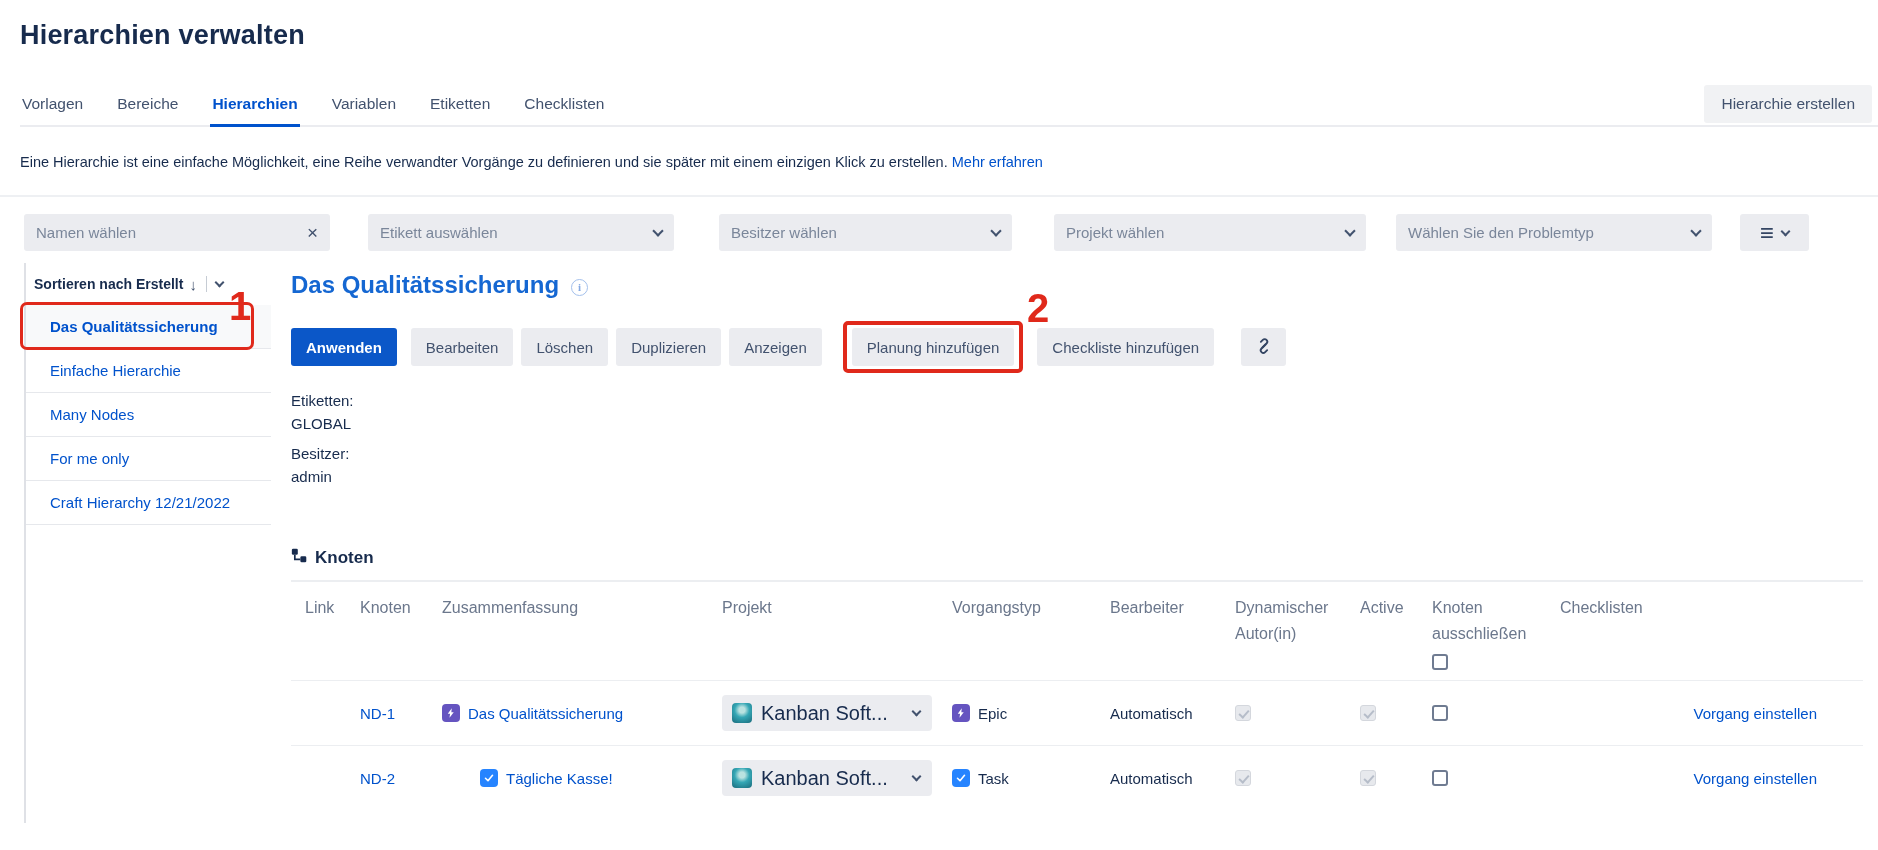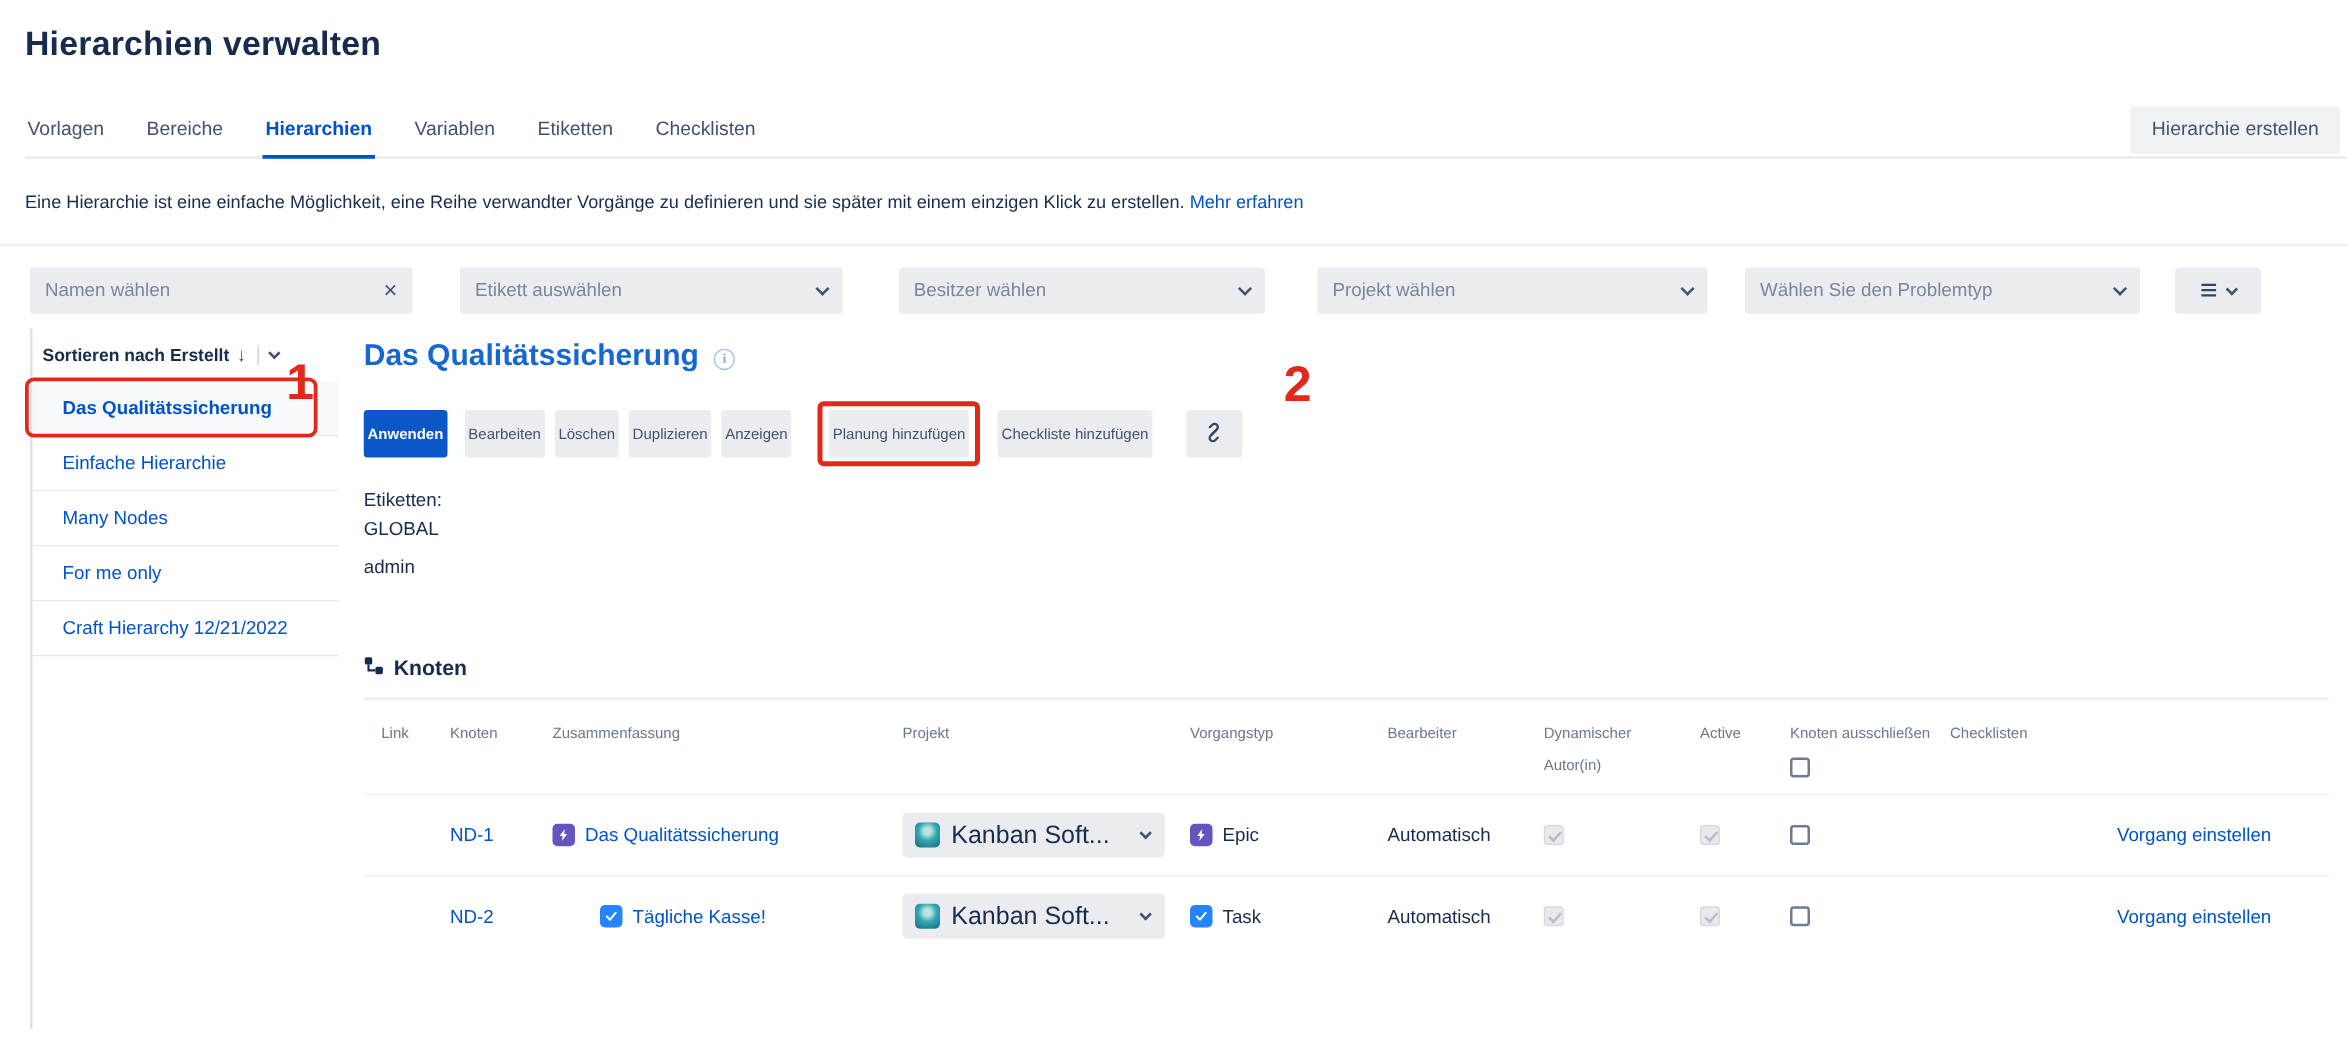--- a/index.html
+++ b/index.html
@@ -66,43 +66,43 @@
 
   
   .main { flex:1; margin-left:20px; }
   .detail-head { display:flex; align-items:center; gap:12px; margin-top:8px; }
   .detail-title { font-size:24px; font-weight:600; color:#1567d2; }
   .info-icon { width:17px; height:17px; border-radius:50%; border:1.5px solid #a3c0ec;
     color:#85a9e3; font-size:11px; font-weight:700; display:flex; align-items:center;
     justify-content:center; margin-top:4px; cursor:pointer; font-family:"Liberation Serif", serif; }
 
   .actions { display:flex; align-items:center; margin-top:22px; }
-  .btn { height:38px; border:none; border-radius:3px; font-size:12px; font-family:inherit;
-    padding:0 3px; cursor:pointer; }
+  .btn { height:38px; border:none; border-radius:3px; font-size:15px; font-family:inherit;
+    padding:0 15px; cursor:pointer; }
   .btn.primary { background:#0b57c8; color:#fff; font-weight:700; margin-right:14px; }
   .btn.gray { background:#ebecf0; color:#42526e; }
   .btn-group { display:flex; gap:8px; }
   .planning-wrap { border:4px solid #e0291b; border-radius:5px; padding:3px 5px; margin-left:21px; }
   .checklist-btn { margin-left:14px; }
   .link-btn { width:45px; height:38px; margin-left:27px; display:flex; align-items:center;
     justify-content:center; background:#ebecf0; border:none; border-radius:3px; cursor:pointer; }
 
   .meta { margin-top:19px; font-size:15px; color:#172b4d; }
   .meta div { margin-bottom:6px; }
   .meta .group { margin-bottom:13px; }
 
   
   .nodes-head { display:flex; align-items:center; gap:7px; margin-top:62px; }
   .nodes-title { font-size:17px; font-weight:700; color:#172b4d; }
   .nodes-panel { margin-top:12px; border-top:2px solid #eceef1; width:1572px; }
 
   .grid { display:grid; grid-template-columns:55px 82px 280px 230px 158px 125px 125px 72px 128px 1fr;
     padding-left:14px; }
   .thead { padding-top:13px; padding-bottom:10px; }
-  .th { font-size:12px; color:#6b778c; line-height:26px; padding-right:10px; }
+  .th { font-size:16px; color:#6b778c; line-height:26px; padding-right:10px; }
   .th-check { margin-top:7px; }
 
   .row { border-top:1px solid #eceef1; height:65px; align-items:center; }
   .cell { font-size:15px; color:#172b4d; display:flex; align-items:center; }
   .a-link { color:#0052cc; cursor:pointer; }
   .indent-1 { padding-left:38px; }
 
   .issue-icon { width:18px; height:18px; border-radius:4px; flex:none; display:flex;
     align-items:center; justify-content:center; margin-right:8px; }
   .issue-icon.epic { background:#6554c0; }
@@ -228,20 +228,21 @@
               <path d="M10.2 13.8 15 9a3.1 3.1 0 0 0-4.4-4.4L8.2 7"></path>
               <path d="M13.8 10.2 9 15a3.1 3.1 0 0 0 4.4 4.4l2.4-2.4"></path>
             </svg>
           </span>
         </button>
       </div>
 
       <div class="meta">
         <div>Etiketten:</div>
         <div class="group">GLOBAL</div>
+        <div>Besitzer:</div>
         <div>admin</div>
       </div>
 
       <div class="nodes-head">
         <span>
           <svg width="17" height="17" viewBox="0 0 20 20">
             <rect x="1" y="2" width="7" height="7" rx="1.5" fill="#172b4d"></rect>
             <rect x="11" y="11" width="7" height="7" rx="1.5" fill="#172b4d"></rect>
             <path d="M4.5 9 v5.5 H11" stroke="#172b4d" stroke-width="2" fill="none"></path>
           </svg>

